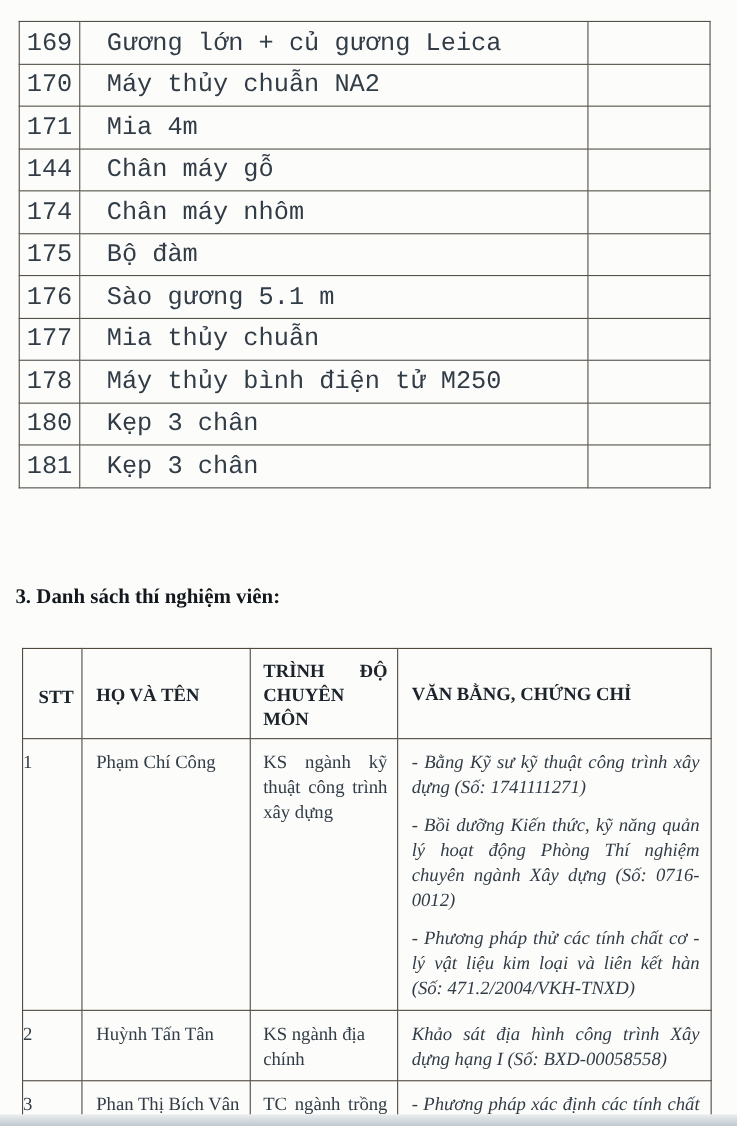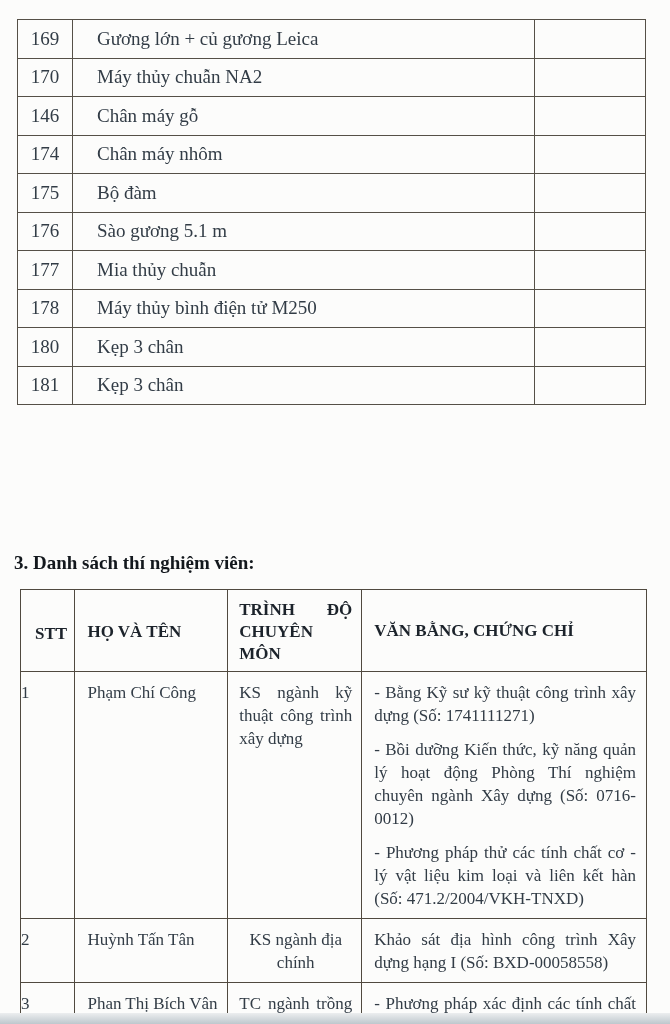--- a/index.html
+++ b/index.html
@@ -15,30 +15,31 @@
 
   
   table { border-collapse: collapse; table-layout: fixed; }
   .equip-table {
     position: absolute; left: 17px; top: 19px;
     width: 628px;
   }
   .equip-table td {
     border: 1px solid #555047;
     height: 38.5px;
-    font-size: 19px;
+    font-size: 23px;
     vertical-align: middle;
+    font-family: Liberation Mono, monospace;
   }
   .equip-table .col-no  { width: 55px; text-align: center; }
   .equip-table .col-nm  { width: 462px; padding-left: 24px; }
   .equip-table .col-emp { width: 111px; }
 
   
   .heading {
-    position: absolute; left: 14px; top: 552px;
+    position: absolute; left: 14px; top: 532px;
     font-size: 19px; font-weight: bold; color: #13181d;
   }
 
   
   .staff-table {
     position: absolute; left: 20px; top: 589px;
     width: 627px;
   }
   .staff-table th, .staff-table td {
     border: 1px solid #50493f;
@@ -60,23 +61,24 @@
   .staff-table .c-stt  { width: 52px;  text-align: left; padding-top: 9px; }
   .staff-table .c-name { width: 146px; padding: 9px 6px 6px 12px; }
   .staff-table .c-qual { width: 128px; padding: 9px 9px 6px 11px; text-align: justify; }
   .staff-table .c-cert { width: 272px; padding: 9px 10px 8px 12px; }
   .staff-table .r1 { height: 233px; }
   .staff-table .r2 { height: 51px; }
   .staff-table .r3 { height: 82px; }
   .c-cert p {
     text-align: justify;
     margin: 0 0 11px 0;
+    font-style: italic;
   }
   .c-cert p:last-child { margin-bottom: 0; }
-  .staff-table .r2 .c-qual { text-align: center; }
+  .staff-table .r2 .c-qual { text-align: left; }
 
   
   .scan-edge {
     position: absolute; left: 0; right: 0; bottom: 0; height: 11px;
     background: linear-gradient(#eceeef, #bec7cd);
   }
 </style>
 </head>
 <body>
 
@@ -88,21 +90,26 @@
         <td class="col-no">169</td>
         <td class="col-nm">Gương lớn + củ gương Leica</td>
         <td class="col-emp"></td>
       </tr>
       <tr>
         <td class="col-no">170</td>
         <td class="col-nm">Máy thủy chuẫn NA2</td>
         <td class="col-emp"></td>
       </tr>
       <tr>
-        <td class="col-no">146</td>
+        <td class="col-no">171</td>
+        <td class="col-nm">Mia 4m</td>
+        <td class="col-emp"></td>
+      </tr>
+      <tr>
+        <td class="col-no">144</td>
         <td class="col-nm">Chân máy gỗ</td>
         <td class="col-emp"></td>
       </tr>
       <tr>
         <td class="col-no">174</td>
         <td class="col-nm">Chân máy nhôm</td>
         <td class="col-emp"></td>
       </tr>
       <tr>
         <td class="col-no">175</td>

